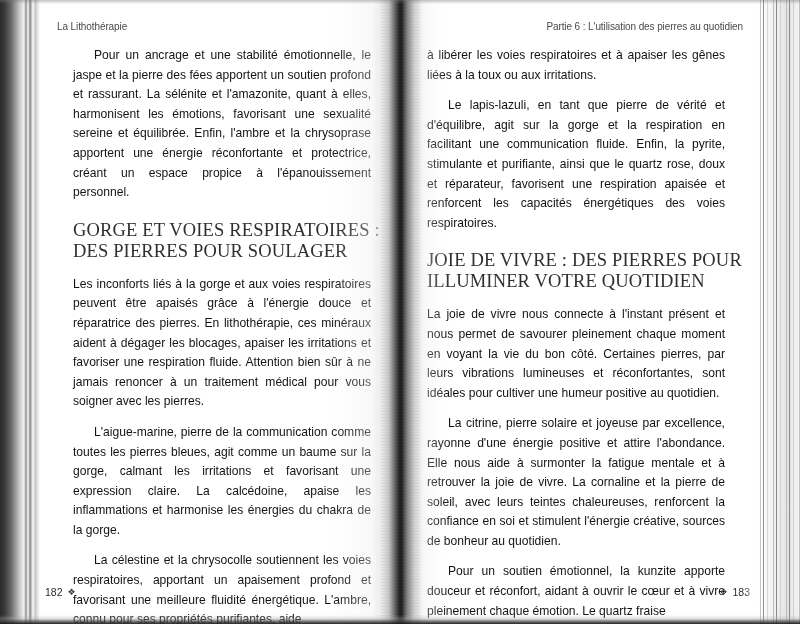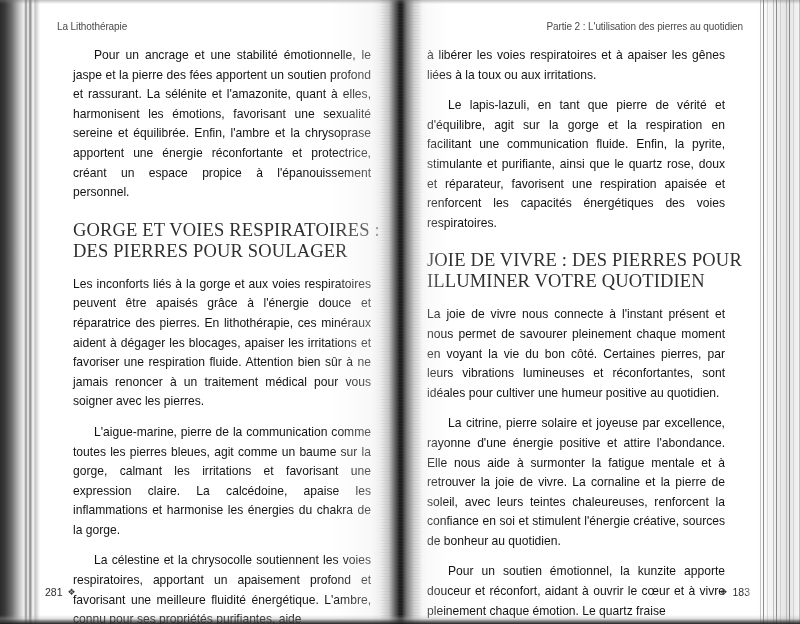--- a/index.html
+++ b/index.html
@@ -182,21 +182,21 @@
     background: linear-gradient(to left, rgba(255,255,255,0), rgba(238,238,238,.45));
     pointer-events: none;
   }
 </style>
 </head>
 <body>
 
 <div class="scan">
 
   <div class="running-head rh-left">La Lithothérapie</div>
-  <div class="running-head rh-right">Partie 2 : L'utilisation des pierres au quotidien</div>
+  <div class="running-head rh-right">Partie 6 : L'utilisation des pierres au quotidien</div>
 
   <div class="col col-left">
     <p class="noindent-off">Pour un ancrage et une stabilité émotionnelle, le jaspe et la pierre des fées apportent un soutien profond et rassurant. La sélénite et l'amazonite, quant à elles, harmonisent les émotions, favorisant une sexualité sereine et équilibrée. Enfin, l'ambre et la chrysoprase apportent une énergie réconfortante et protectrice, créant un espace propice à l'épanouissement personnel.</p>
 
     <h2 class="sec">
       <span class="ln">Gorge et voies respiratoires :</span>
       <span class="ln">des pierres pour soulager</span>
     </h2>
 
     <p class="noindent">Les inconforts liés à la gorge et aux voies respiratoires peuvent être apaisés grâce à l'énergie douce et réparatrice des pierres. En lithothérapie, ces minéraux aident à dégager les blocages, apaiser les irritations et favoriser une respiration fluide. Attention bien sûr à ne jamais renoncer à un traitement médical pour vous soigner avec les pierres.</p>
@@ -212,21 +212,21 @@
       <span class="ln">Joie de vivre : des pierres pour</span>
       <span class="ln">illuminer votre quotidien</span>
     </h2>
 
     <p class="noindent">La joie de vivre nous connecte à l'instant présent et nous permet de savourer pleinement chaque moment en voyant la vie du bon côté. Certaines pierres, par leurs vibrations lumineuses et réconfortantes, sont idéales pour cultiver une humeur positive au quotidien.</p>
     <p>La citrine, pierre solaire et joyeuse par excellence, rayonne d'une énergie positive et attire l'abondance. Elle nous aide à surmonter la fatigue mentale et à retrouver la joie de vivre. La cornaline et la pierre de soleil, avec leurs teintes chaleureuses, renforcent la confiance en soi et stimulent l'énergie créative, sources de bonheur au quotidien.</p>
     <p>Pour un soutien émotionnel, la kunzite apporte douceur et réconfort, aidant à ouvrir le cœur et à vivre pleinement chaque émotion. Le quartz fraise</p>
   </div>
 
   <div class="folio folio-left">
-    <span>281</span><span class="orn">❖</span>
+    <span>182</span><span class="orn">❖</span>
   </div>
   <div class="folio folio-right">
     <span class="orn">❖</span><span>183</span>
   </div>
 
   <div class="vign-l"></div>
   <div class="vign-r"></div>
   <div class="gutter"></div>
   <div class="gutter-speckle"></div>
   <div class="edge-left-dark"></div>

